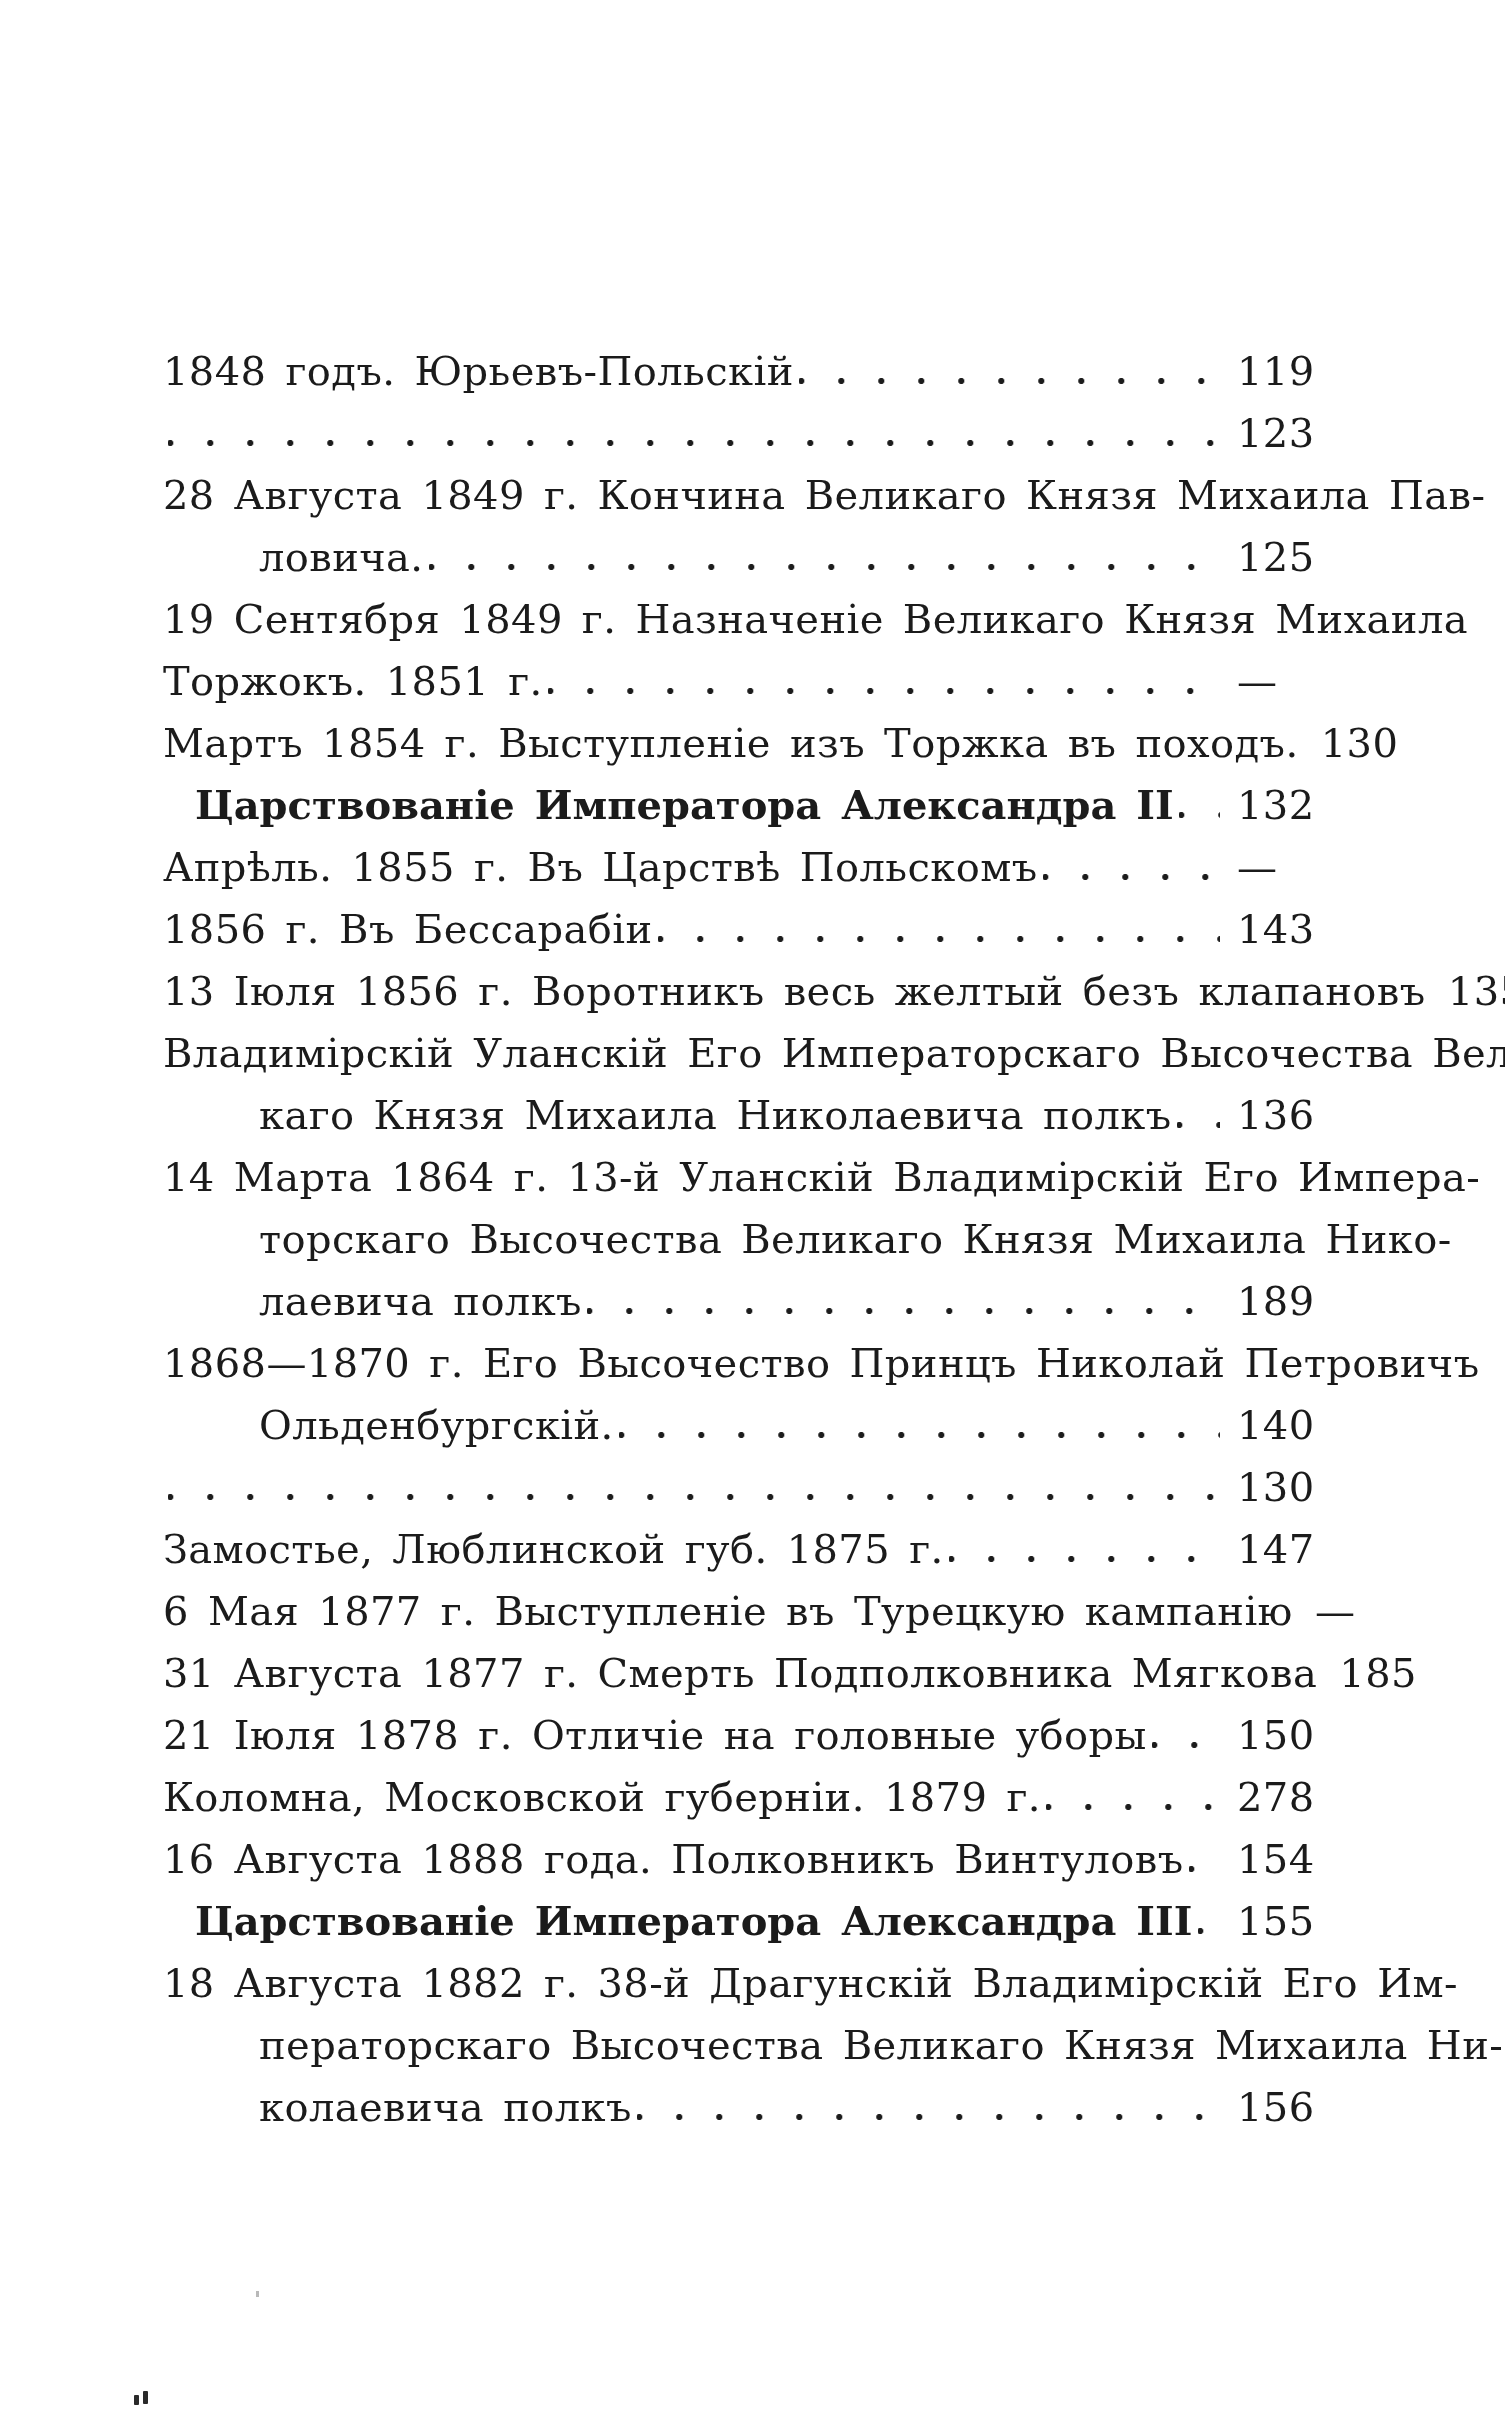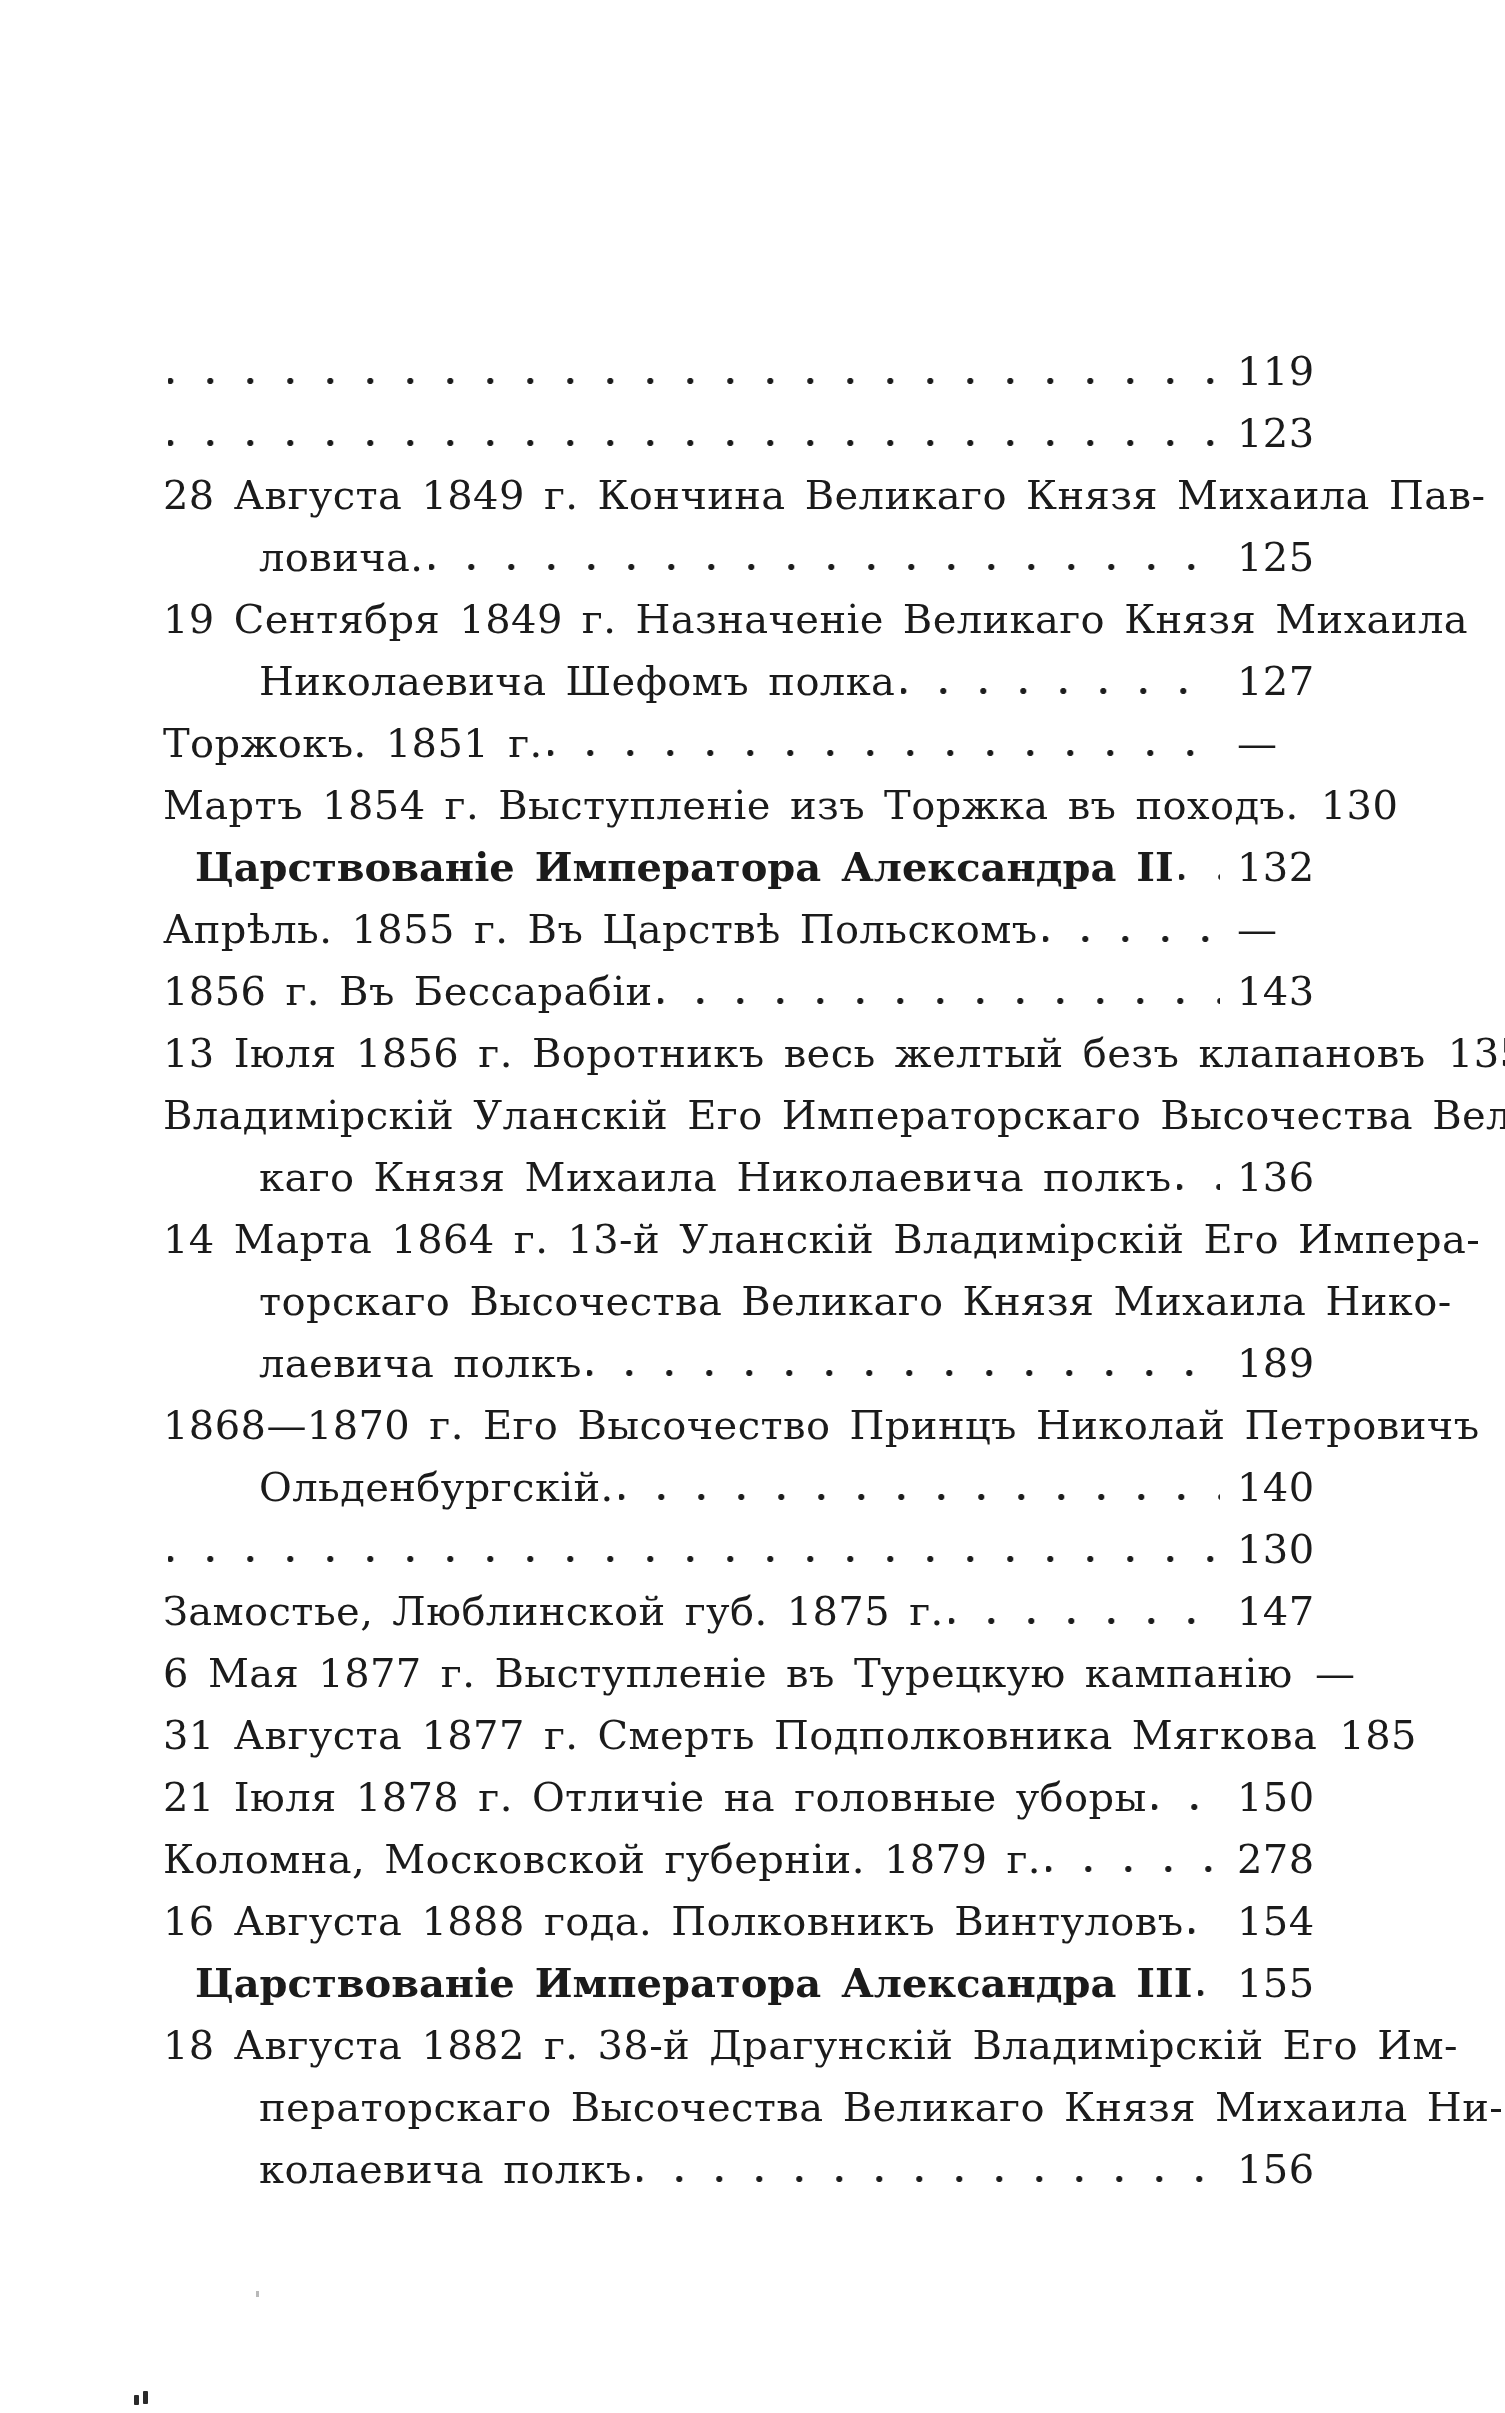--- a/index.html
+++ b/index.html
@@ -80,20 +80,21 @@
     border-radius: 0.9px;
   }
 </style>
 </head>
 <body>
 
 <div class="sheet">
 
   <div class="toc" id="toc-list">
     <div class="row">
+      <span class="txt">1848 годъ. Юрьевъ-Польскій</span>
       <span class="leader"></span>
       <span class="page">119</span>
     </div>
 
     <div class="row">
       <span class="leader"></span>
       <span class="page">123</span>
     </div>
 
     <div class="row">
@@ -107,25 +108,20 @@
       <span class="leader"></span>
       <span class="page">125</span>
     </div>
 
     <div class="row">
       <span class="txt">19 Сентября 1849 г. Назначеніе Великаго Князя Михаила</span>
       <span class="leader hidden"></span>
       <span class="page"></span>
     </div>
 
-    <div class="row">
-      <span class="txt indent">Николаевича Шефомъ полка</span>
-      <span class="leader"></span>
-      <span class="page">127</span>
-    </div>
 
     <div class="row">
       <span class="txt">Торжокъ. 1851 г.</span>
       <span class="leader"></span>
       <span class="page">—</span>
     </div>
 
     <div class="row">
       <span class="txt">Мартъ 1854 г. Выступленіе изъ Торжка въ походъ.</span>
       <span class="leader"></span>

